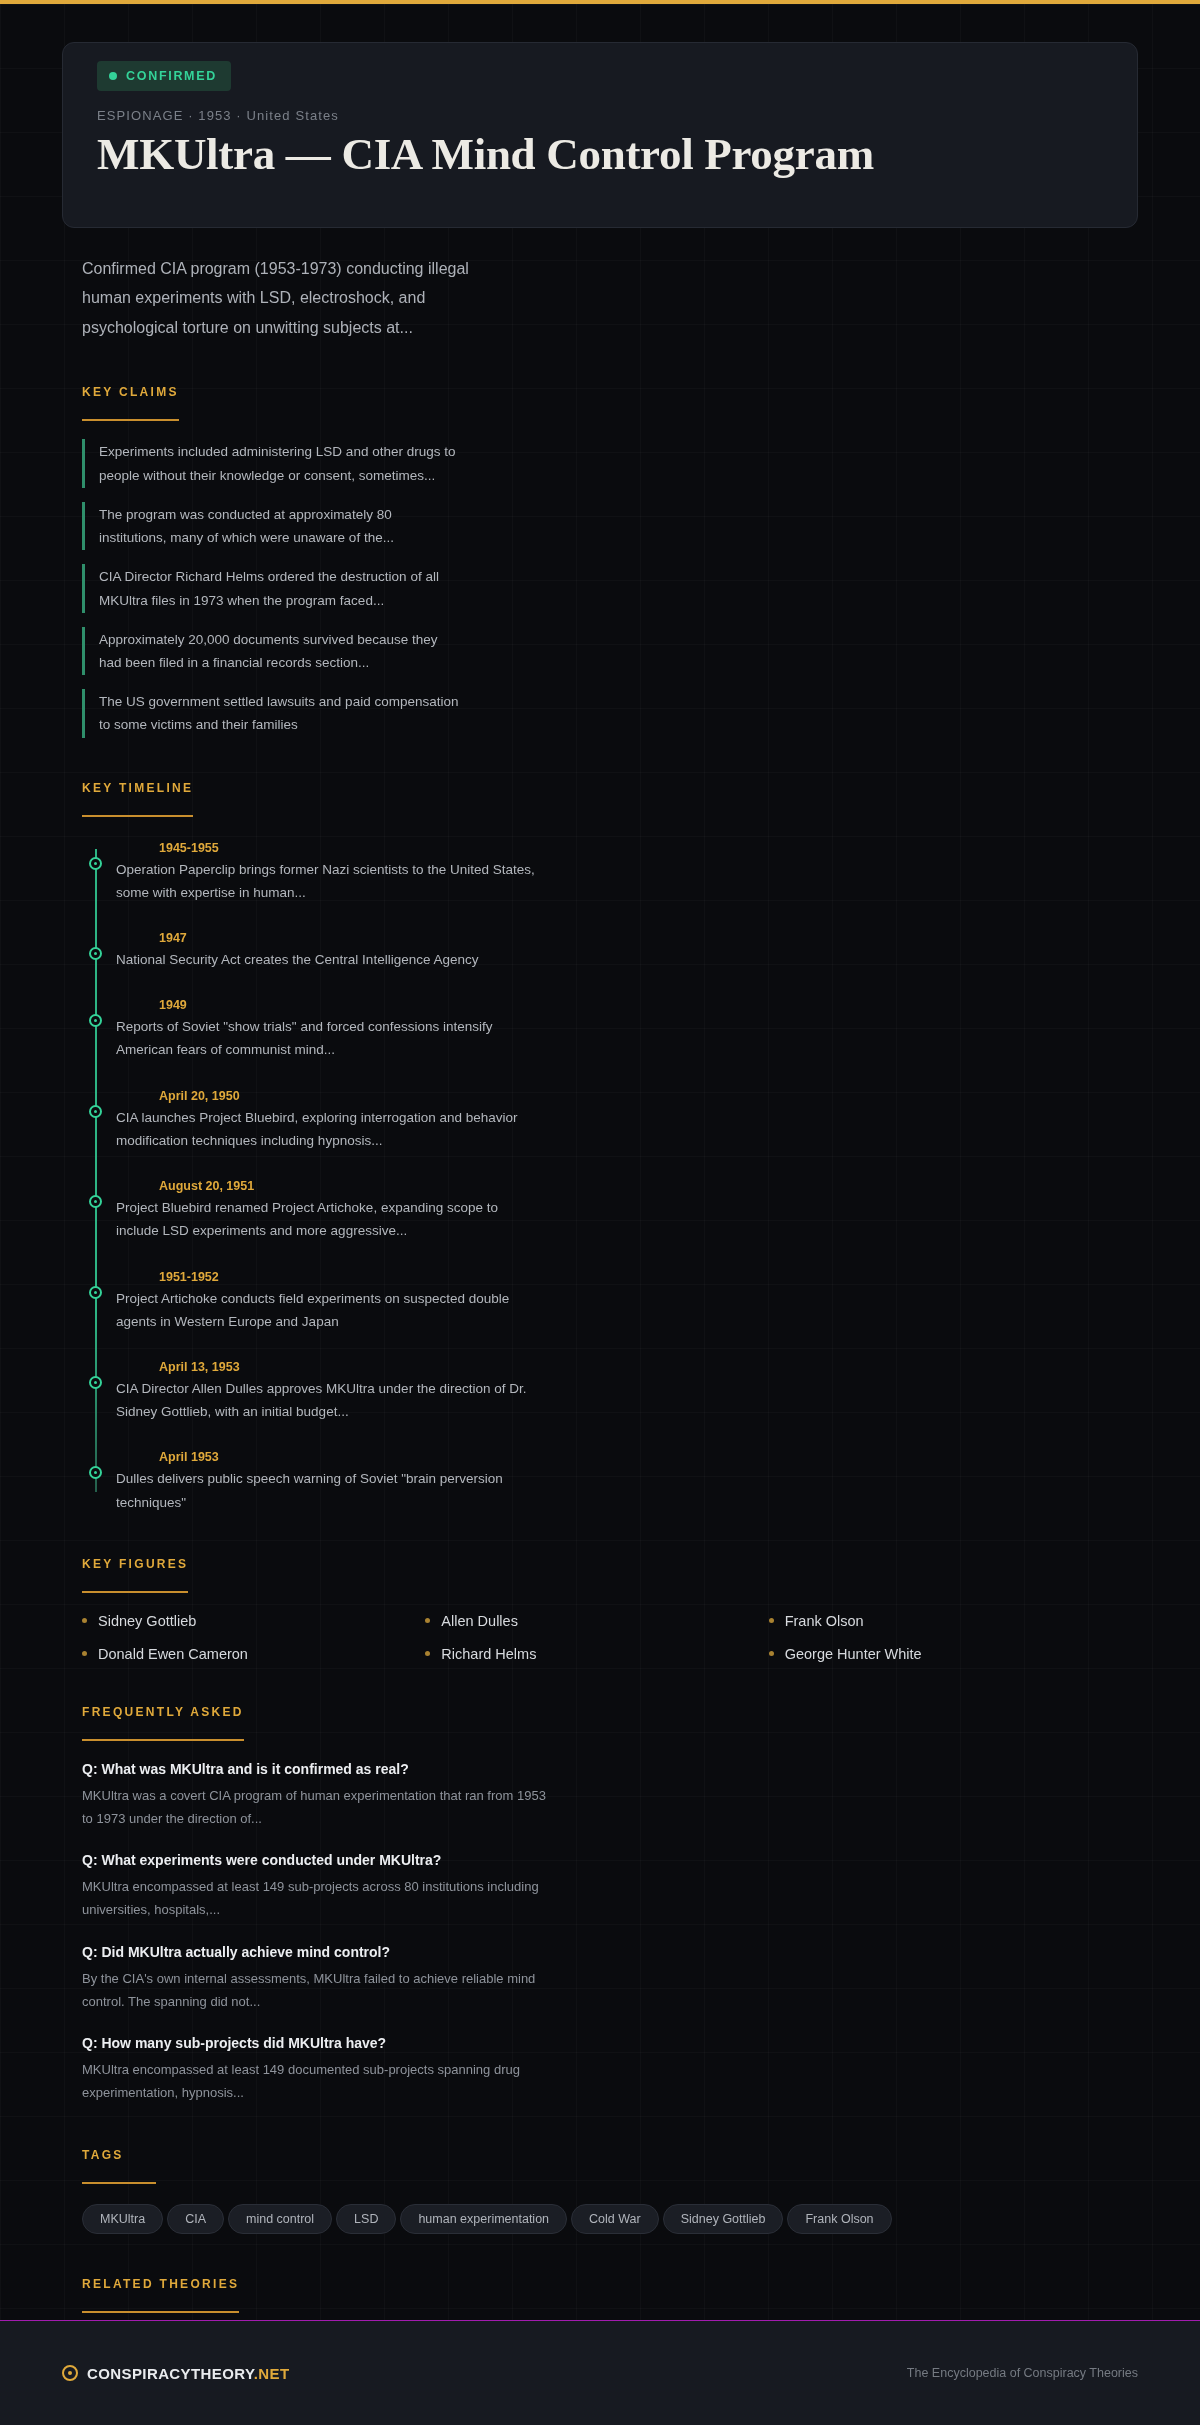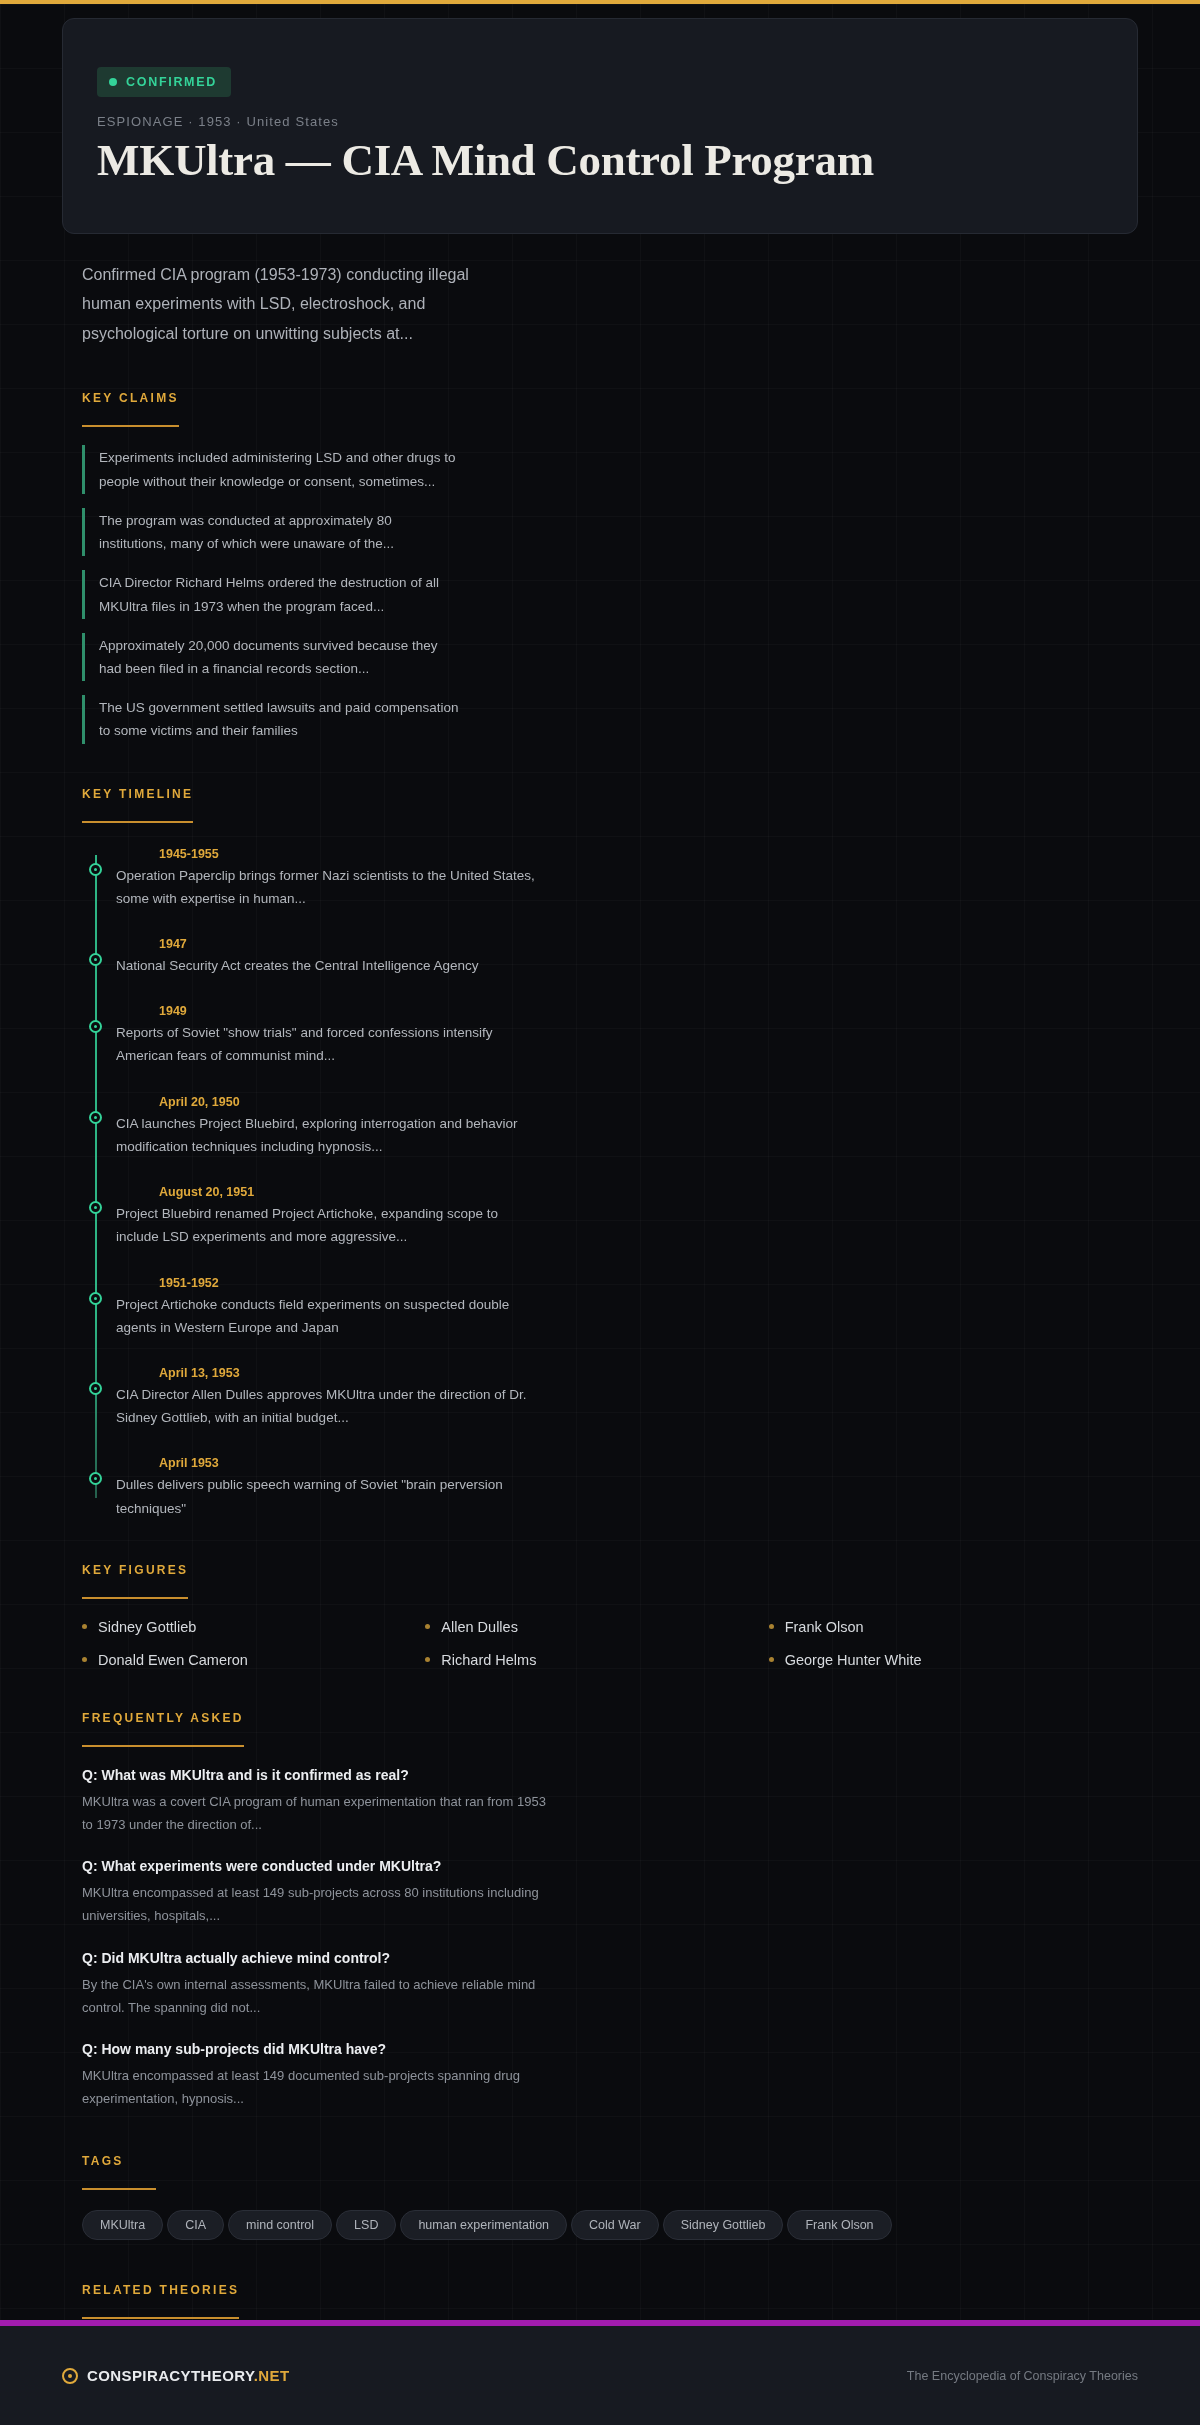--- a/index.html
+++ b/index.html
@@ -46,26 +46,26 @@
   }
 
   .wrap {
     width: 1092px;
     margin: 0 auto;
     padding-left: 28px;
   }
 
   
   .hero {
-    margin: 18px 62px 0 62px;
+    margin: 42px 62px 0 62px;
     width: 1076px;
     background: #171a21;
     border: 1px solid #262a33;
     border-radius: 12px;
-    padding: 48px 34px 46px 34px;
+    padding: 18px 34px 46px 34px;
   }
 
   .badge {
     display: inline-flex;
     align-items: center;
     gap: 9px;
     background: #1e3a31;
     border-radius: 4px;
     padding: 8px 14px 8px 12px;
   }
@@ -257,21 +257,21 @@
   }
   .rel-arrow { color: #787d85; }
 
   
   .footer {
     position: absolute;
     left: 0; right: 0;
     bottom: 0;
     height: 105px;
     background: #171a21;
-    border-top: 6px solid #a21caf;
+    border-top: 1px solid #a21caf;
     display: flex;
     align-items: center;
     justify-content: space-between;
     padding: 8px 62px;
     z-index: 10;
   }
   .brand {
     display: flex;
     align-items: center;
     gap: 9px;

